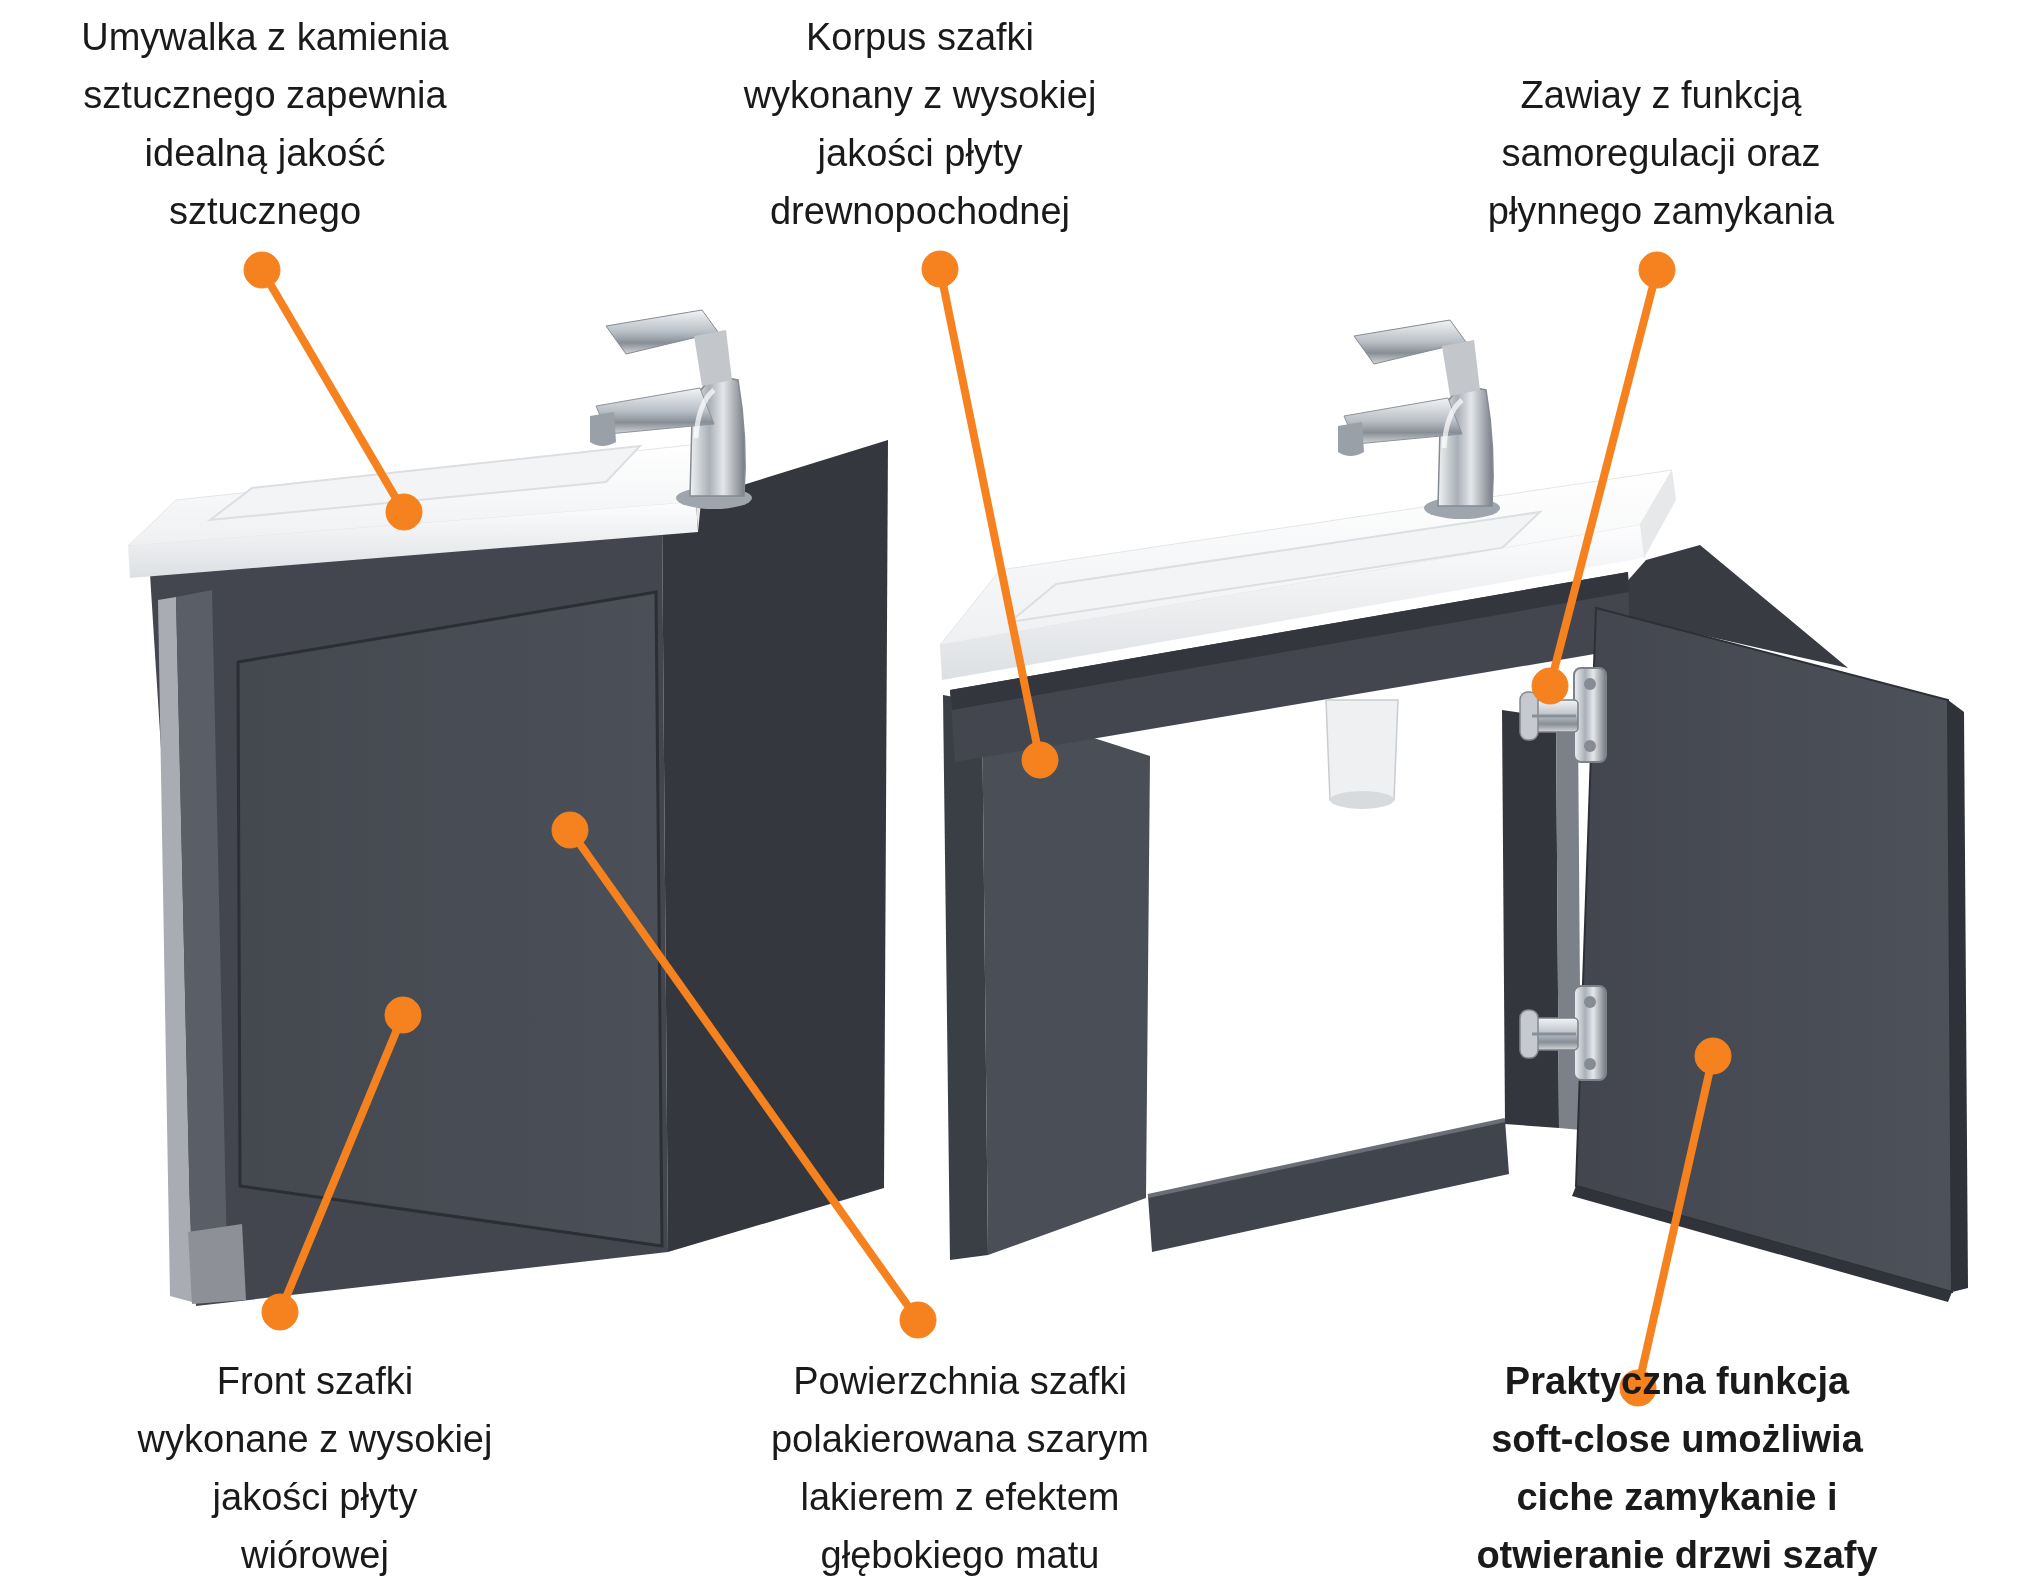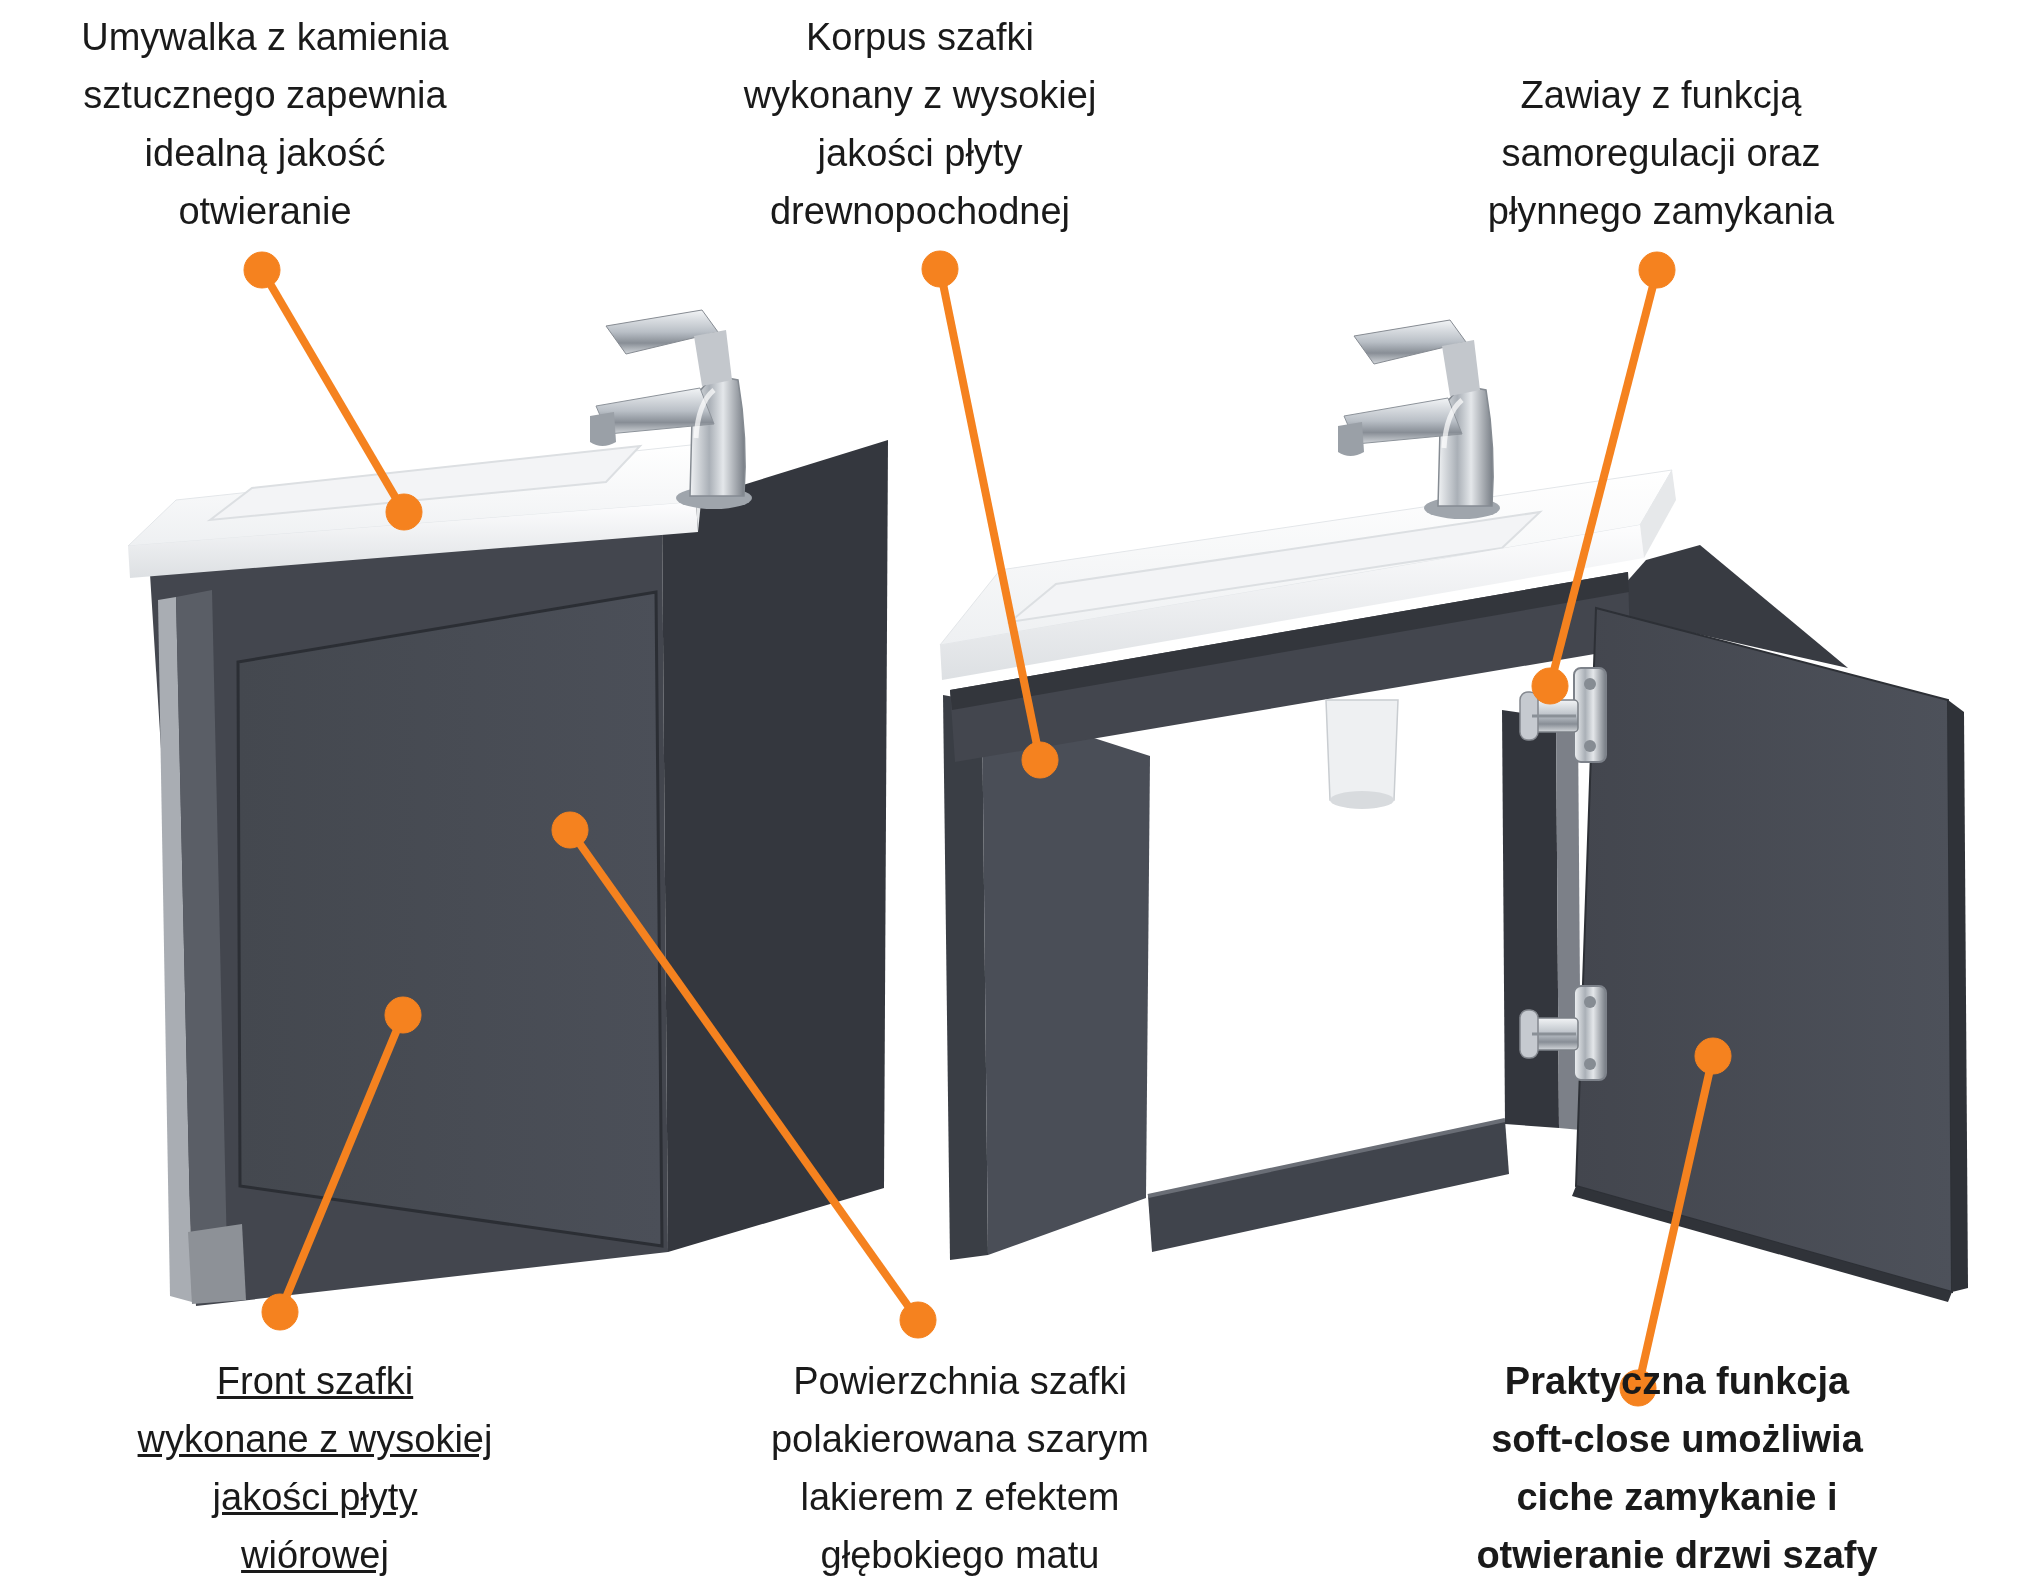--- a/index.html
+++ b/index.html
@@ -17,21 +17,21 @@
     color:#1a1a1a;
     font-size:38px;
     line-height:58px;
     font-weight:400;
     letter-spacing:0px;
   }
   .ann span{display:block;}
   .ann-umywalka{left:0px;top:8px;width:530px;}
   .ann-korpus{left:680px;top:8px;width:480px;}
   .ann-zawiasy{left:1361px;top:66px;width:600px;}
-  .ann-front{left:30px;top:1352px;width:570px;text-decoration:underline;}
+  .ann-front{left:30px;top:1352px;width:570px;}
   .ann-powierzchnia{left:660px;top:1352px;width:600px;}
   .ann-praktyczna{left:1377px;top:1352px;width:600px;font-weight:bold;}
 </style>
 </head>
 <body>
 
 <div class="canvas">
 
   <svg class="scene" viewBox="0 0 2031 1584">
     <defs>
@@ -157,21 +157,21 @@
       <line stroke-width="8" x1="1638" y1="1388" x2="1713" y2="1056"></line>
       <circle r="18" cx="1638" cy="1388"></circle>
       <circle r="18" cx="1713" cy="1056"></circle>
     </g>
   </svg>
 
   <div class="ann ann-umywalka">
     <span>Umywalka z kamienia</span>
     <span>sztucznego zapewnia</span>
     <span>idealną jakość</span>
-    <span>otwieranie</span>
+    <span>sztucznego</span>
   </div>
 
   <div class="ann ann-korpus">
     <span>Korpus szafki</span>
     <span>wykonany z wysokiej</span>
     <span>jakości płyty</span>
     <span>drewnopochodnej</span>
   </div>
 
   <div class="ann ann-zawiasy">

